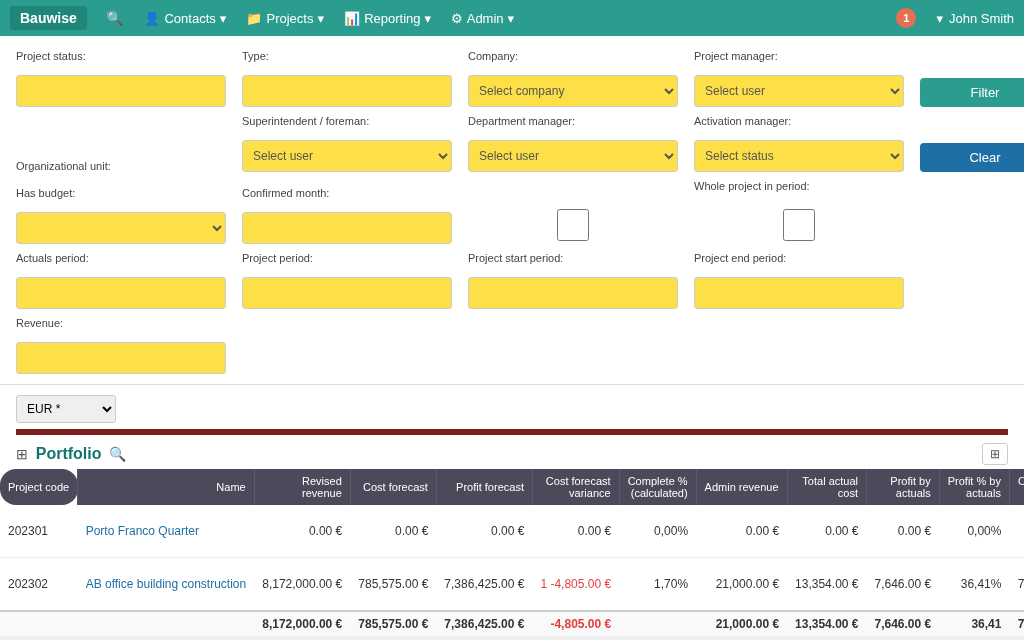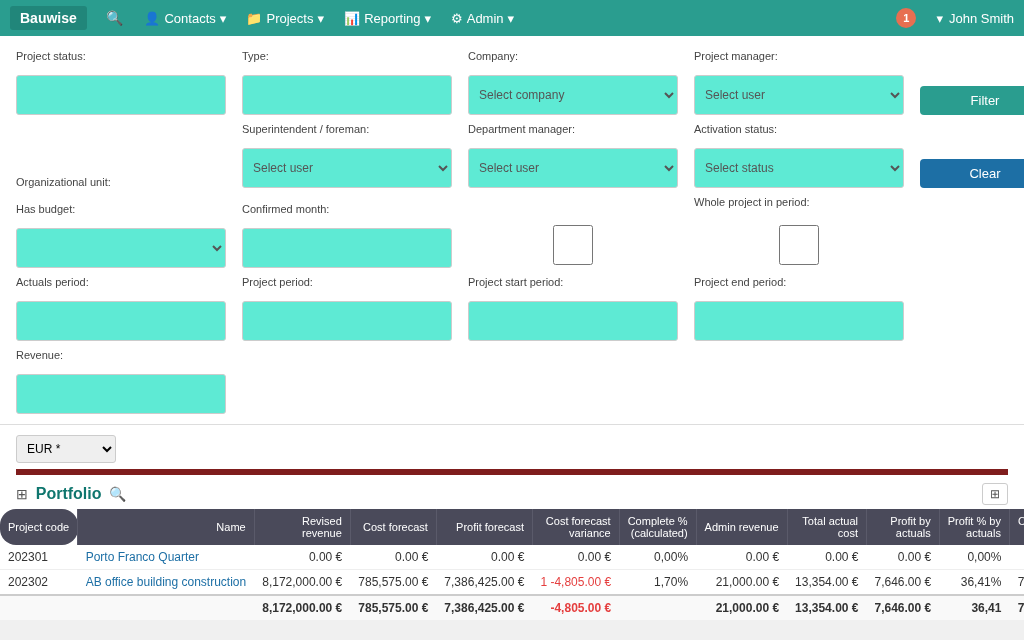--- a/index.html
+++ b/index.html
@@ -63,23 +63,23 @@
       font-size: 11px;
       color: #444;
       font-weight: normal;
     }
     .filter-field input,
     .filter-field select {
       border: 1px solid #ccc;
       border-radius: 3px;
       padding: 4px 6px;
       font-size: 12px;
-      height: 40px;
+      height: 32px;
       width: 100%;
-      background: #5eead4;
+      background: #fde047;
       color: #555;
     }
     .filter-field select { appearance: auto; }
     .filter-actions {
       display: flex;
       flex-direction: column;
       gap: 6px;
       justify-content: flex-start;
       padding-top: 18px;
     }
@@ -167,21 +167,21 @@
       padding: 6px 8px;
       text-align: right;
       font-weight: normal;
       font-size: 11px;
       border-right: 1px solid #5a5a6a;
       white-space: nowrap;
     }
     thead th:first-child, thead th:nth-child(2) { text-align: left; }
     tbody tr { border-bottom: 1px solid #eee; }
     tbody td {
-      padding: 5px 8px;
+      padding: 19px 8px;
       text-align: right;
       color: #333;
       font-size: 12px;
       white-space: nowrap;
     }
     tbody td:first-child { text-align: left; }
     tbody td:nth-child(2) { text-align: left; }
     .link-cell { color: #1d6fa5; cursor: pointer; text-decoration: none; }
     .negative { color: #e53e3e; }
     tfoot tr { background: #f9f9f9; border-top: 2px solid #ccc; }
@@ -276,21 +276,21 @@
             <option>Select user</option>
           </select>
         </div>
         <div class="filter-field">
           <label>Department manager:</label>
           <select>
             <option>Select user</option>
           </select>
         </div>
         <div class="filter-field">
-          <label>Activation status:</label>
+          <label>Activation manager:</label>
           <select>
             <option>Select status</option>
           </select>
         </div>
         <div class="filter-actions">
           <button class="btn-clear">Clear</button>
         </div>
 
         <div class="filter-field">
           <label>Has budget:</label>

